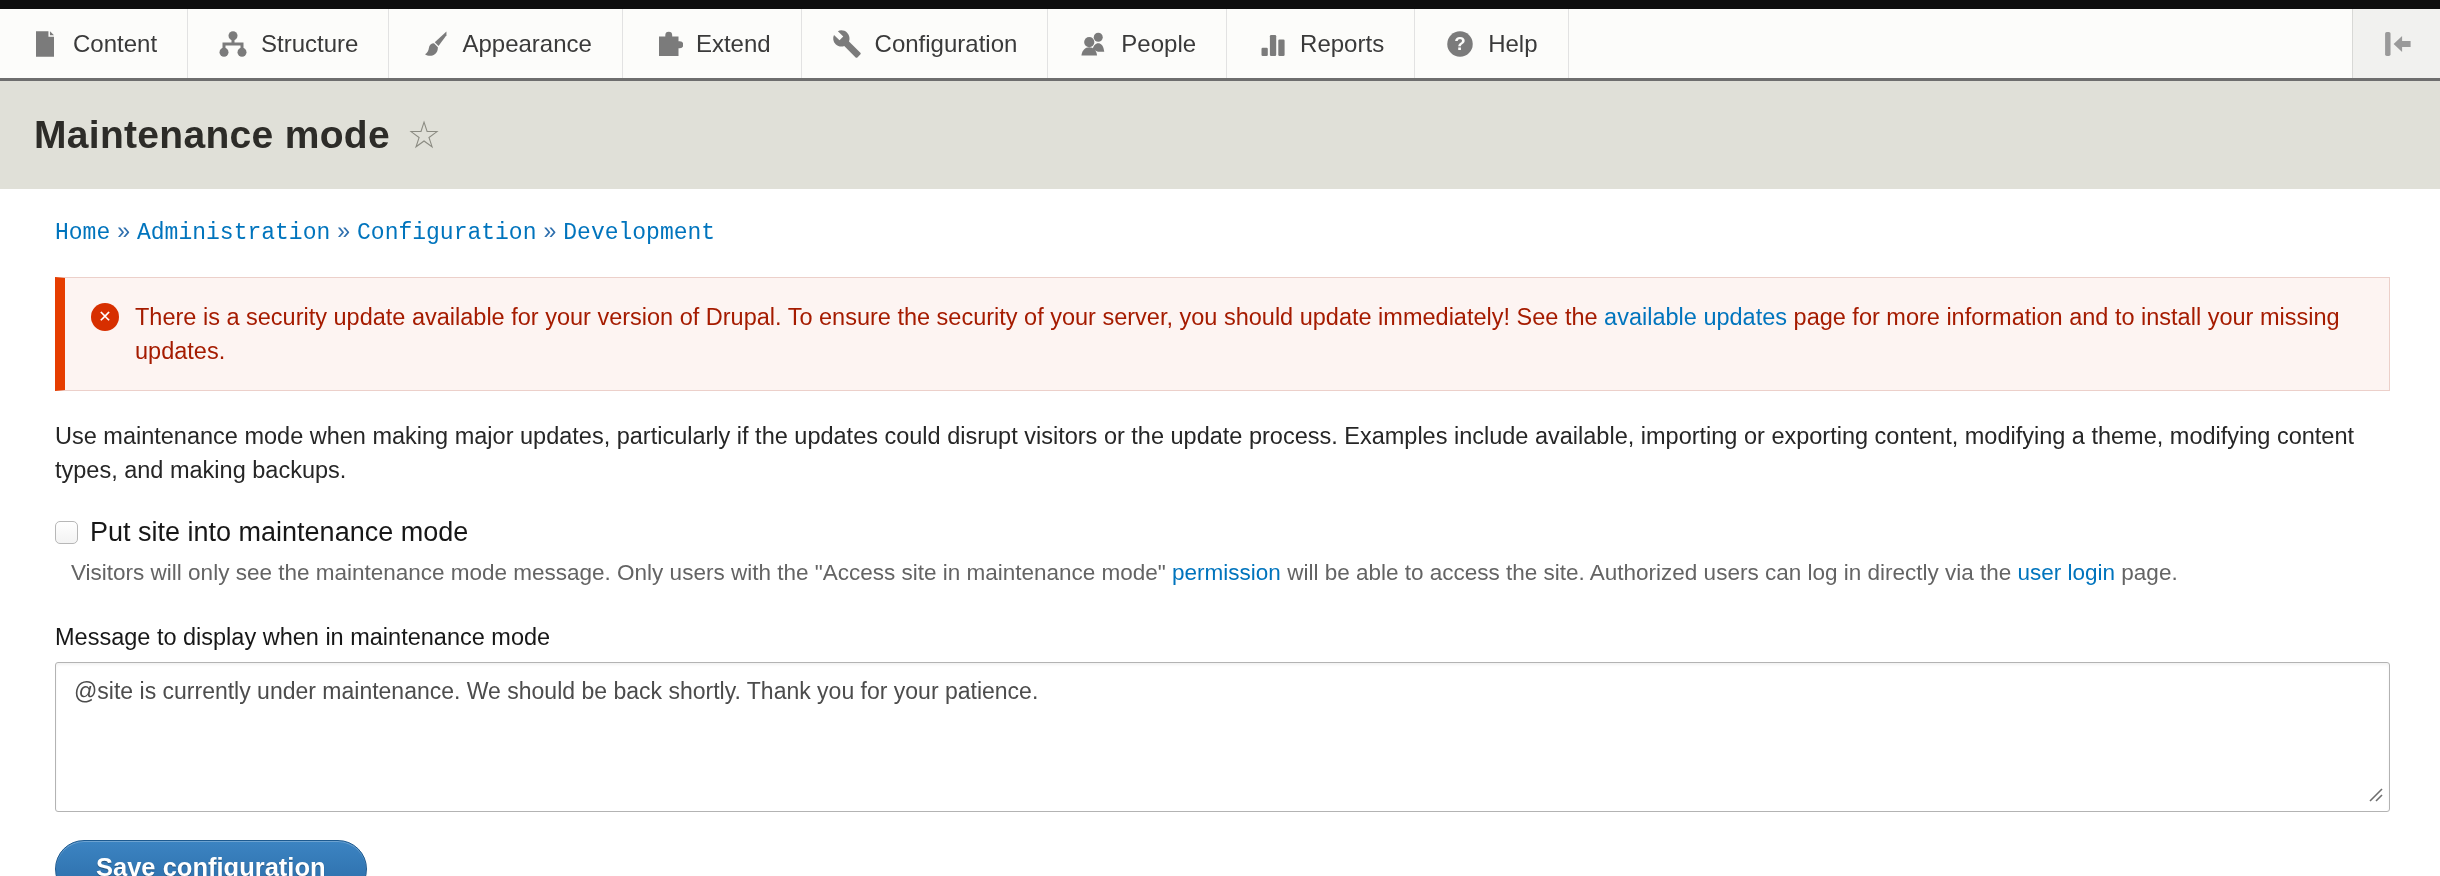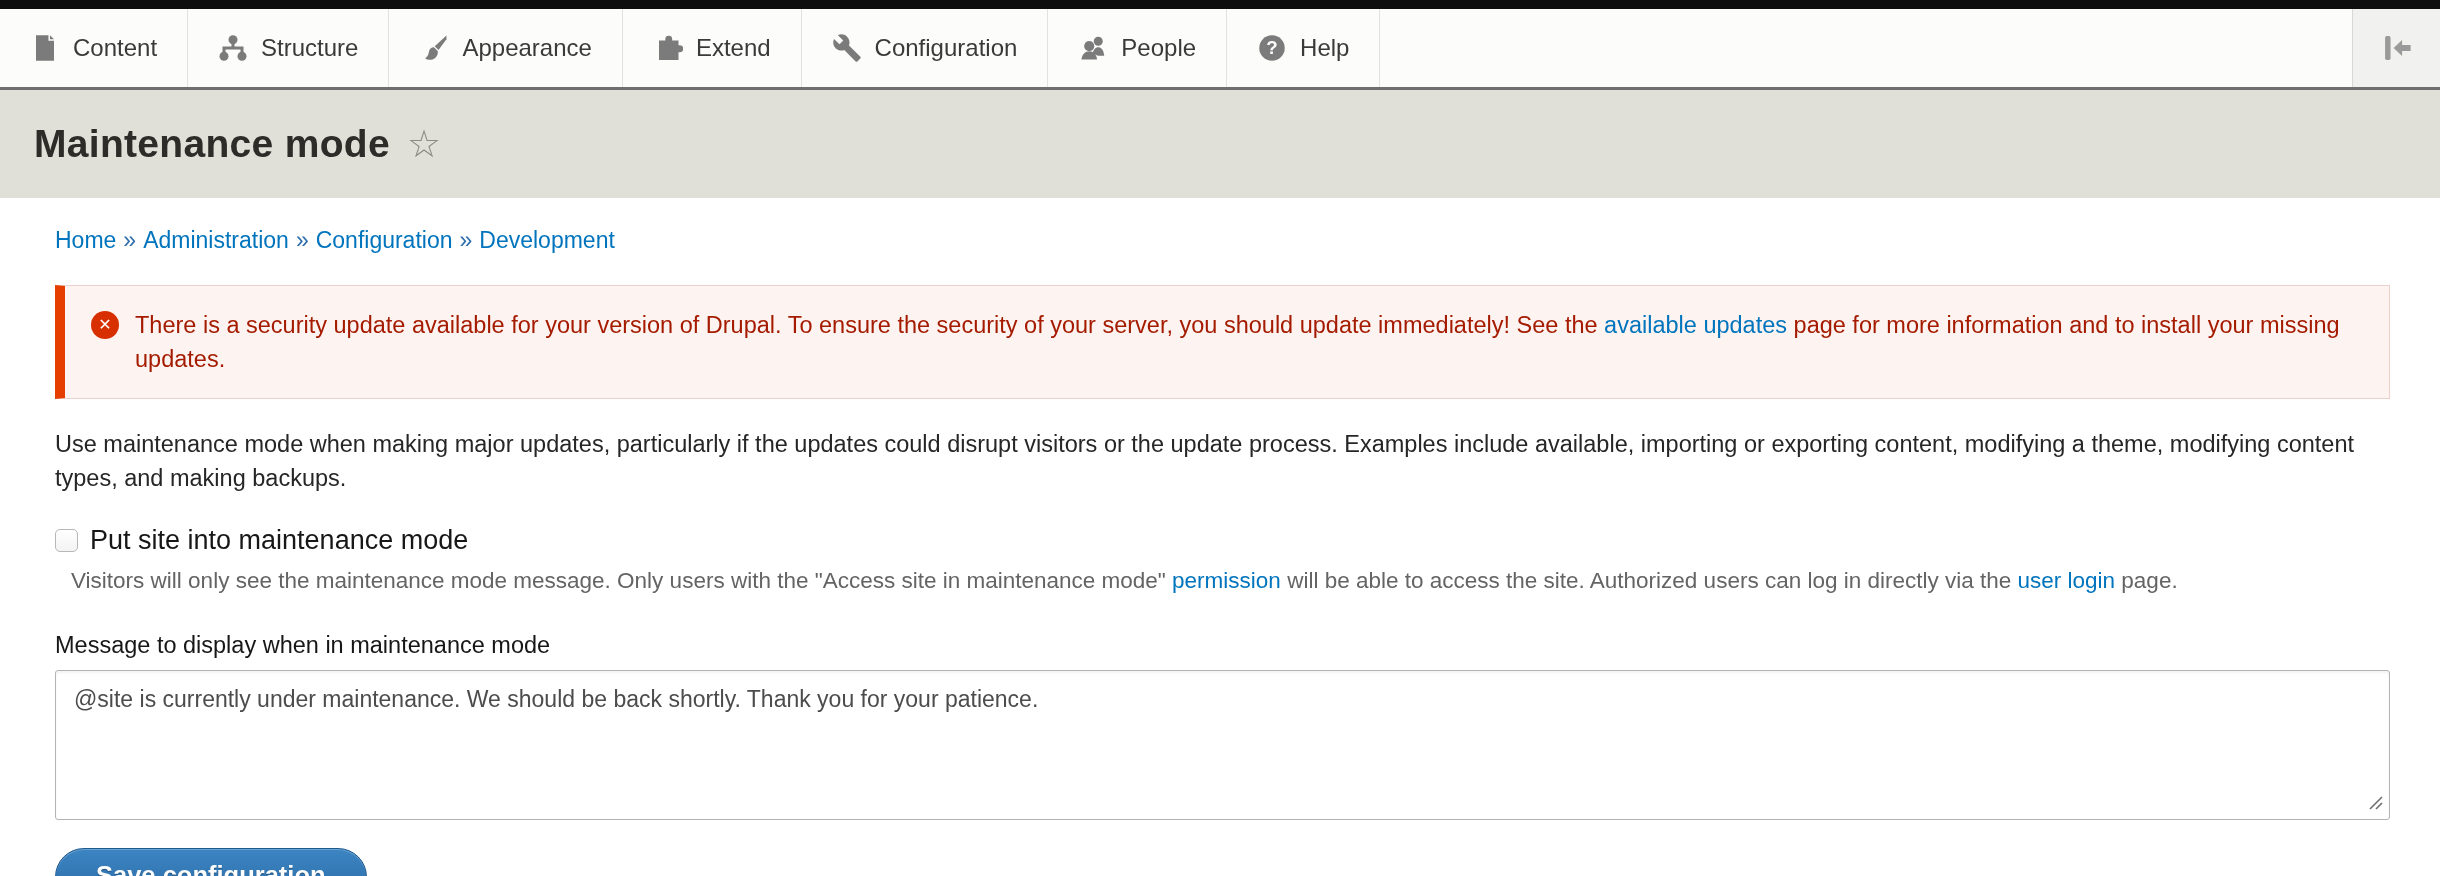--- a/index.html
+++ b/index.html
@@ -10,21 +10,21 @@
     font-family: "Liberation Sans", "DejaVu Sans", sans-serif;
     color: #262626;
     overflow: hidden;
   }
 
   
   .topbar { height: 9px; background: #0e0e0e; }
 
   
   .toolbar {
-    height: 81px;
+    height: 72px;
     background: #fcfcfa;
     display: flex;
     align-items: stretch;
     border-bottom: 3px solid #6e6e6e;
   }
   .tab {
     display: flex; align-items: center; gap: 13px;
     padding: 0 30px;
     border-right: 1px solid #e2e2e2;
     cursor: pointer;
@@ -55,21 +55,21 @@
   }
   .star-icon {
     font-size: 38px; color: #8b8b82; margin-left: 17px;
     line-height: 1; cursor: pointer;
   }
 
   
   .content { padding: 0 50px 0 55px; }
 
   .breadcrumb { margin-top: 29px; font-size: 23px; }
-  .breadcrumb a { color: #0074bd; text-decoration: none; cursor: pointer; }
+  .breadcrumb a { color: #0074bd; text-decoration: none; cursor: pointer; font-family: Liberation Mono, monospace; }
   .crumb-sep { color: #2f6fad; margin: 0 7px; }
 
   .error-box {
     margin-top: 31px;
     background: #fdf4f2;
     border: 1px solid #ecd0ca;
     border-left: 10px solid #e63d00;
     padding: 22px 26px;
     display: flex; gap: 16px;
     color: #a51b00;
@@ -186,20 +186,28 @@
   <div class="tab">
     <svg viewBox="0 0 20 20">
       <circle cx="13.5" cy="5.5" r="3"></circle>
       <path d="M9.8 13.6 c.4-2.4 1.9-4.1 3.7-4.1 s3.3 1.7 3.7 4.1 l.3 1.6 h-4.2 z"></path>
       <circle cx="7.5" cy="8.7" r="3.4"></circle>
       <path d="M2.3 17.6 c.3-3.1 2.5-5.4 5.2-5.4 s4.9 2.3 5.2 5.4 z"></path>
     </svg>
     <span class="tab-label">People</span>
   </div>
 
+  <div class="tab">
+    <svg viewBox="0 0 20 20">
+      <rect x="3" y="12.5" width="4.2" height="5.5" rx="0.8"></rect>
+      <rect x="8.6" y="4" width="4.2" height="14" rx="0.8"></rect>
+      <rect x="14.2" y="7" width="4.2" height="11" rx="0.8"></rect>
+    </svg>
+    <span class="tab-label">Reports</span>
+  </div>
 
   <div class="tab">
     <svg viewBox="0 0 20 20">
       <circle cx="10" cy="10" r="8.5"></circle>
       <text x="10" y="14.3" text-anchor="middle" font-size="12.5" font-weight="bold" fill="#fcfcfa" font-family="Liberation Sans, DejaVu Sans, sans-serif">?</text>
     </svg>
     <span class="tab-label">Help</span>
   </div>
 
   <div class="toolbar-spacer"></div>

